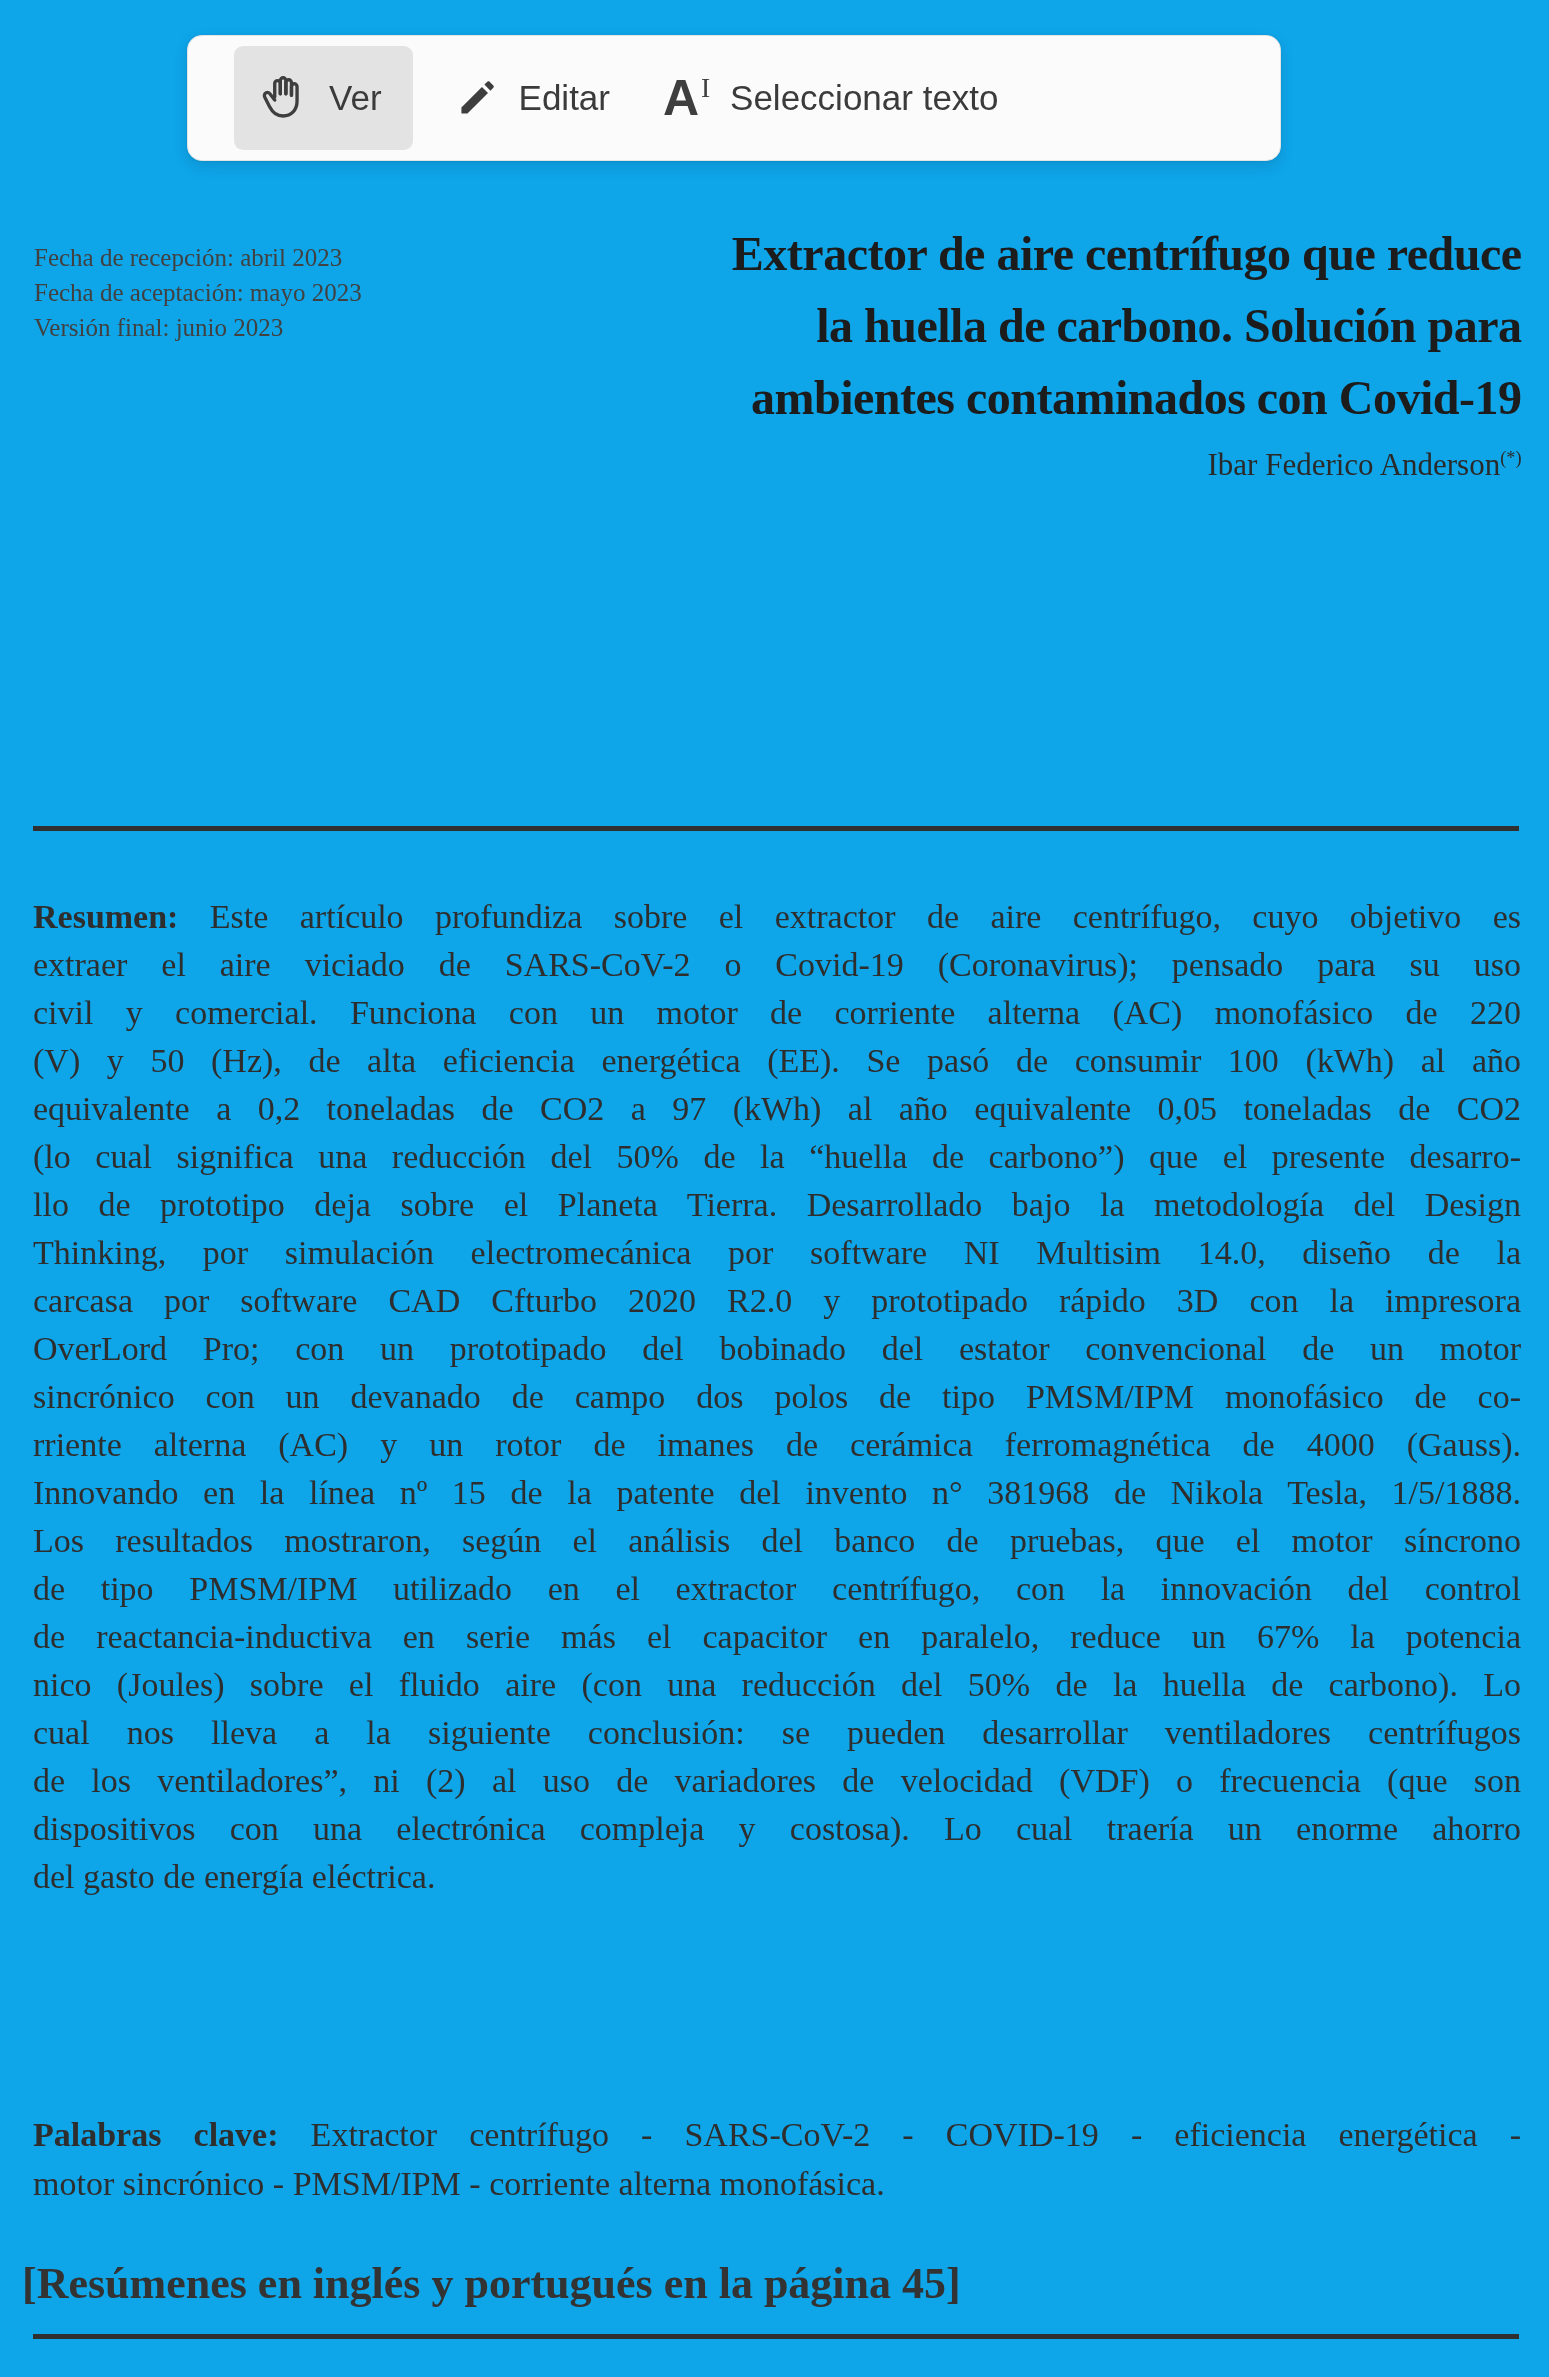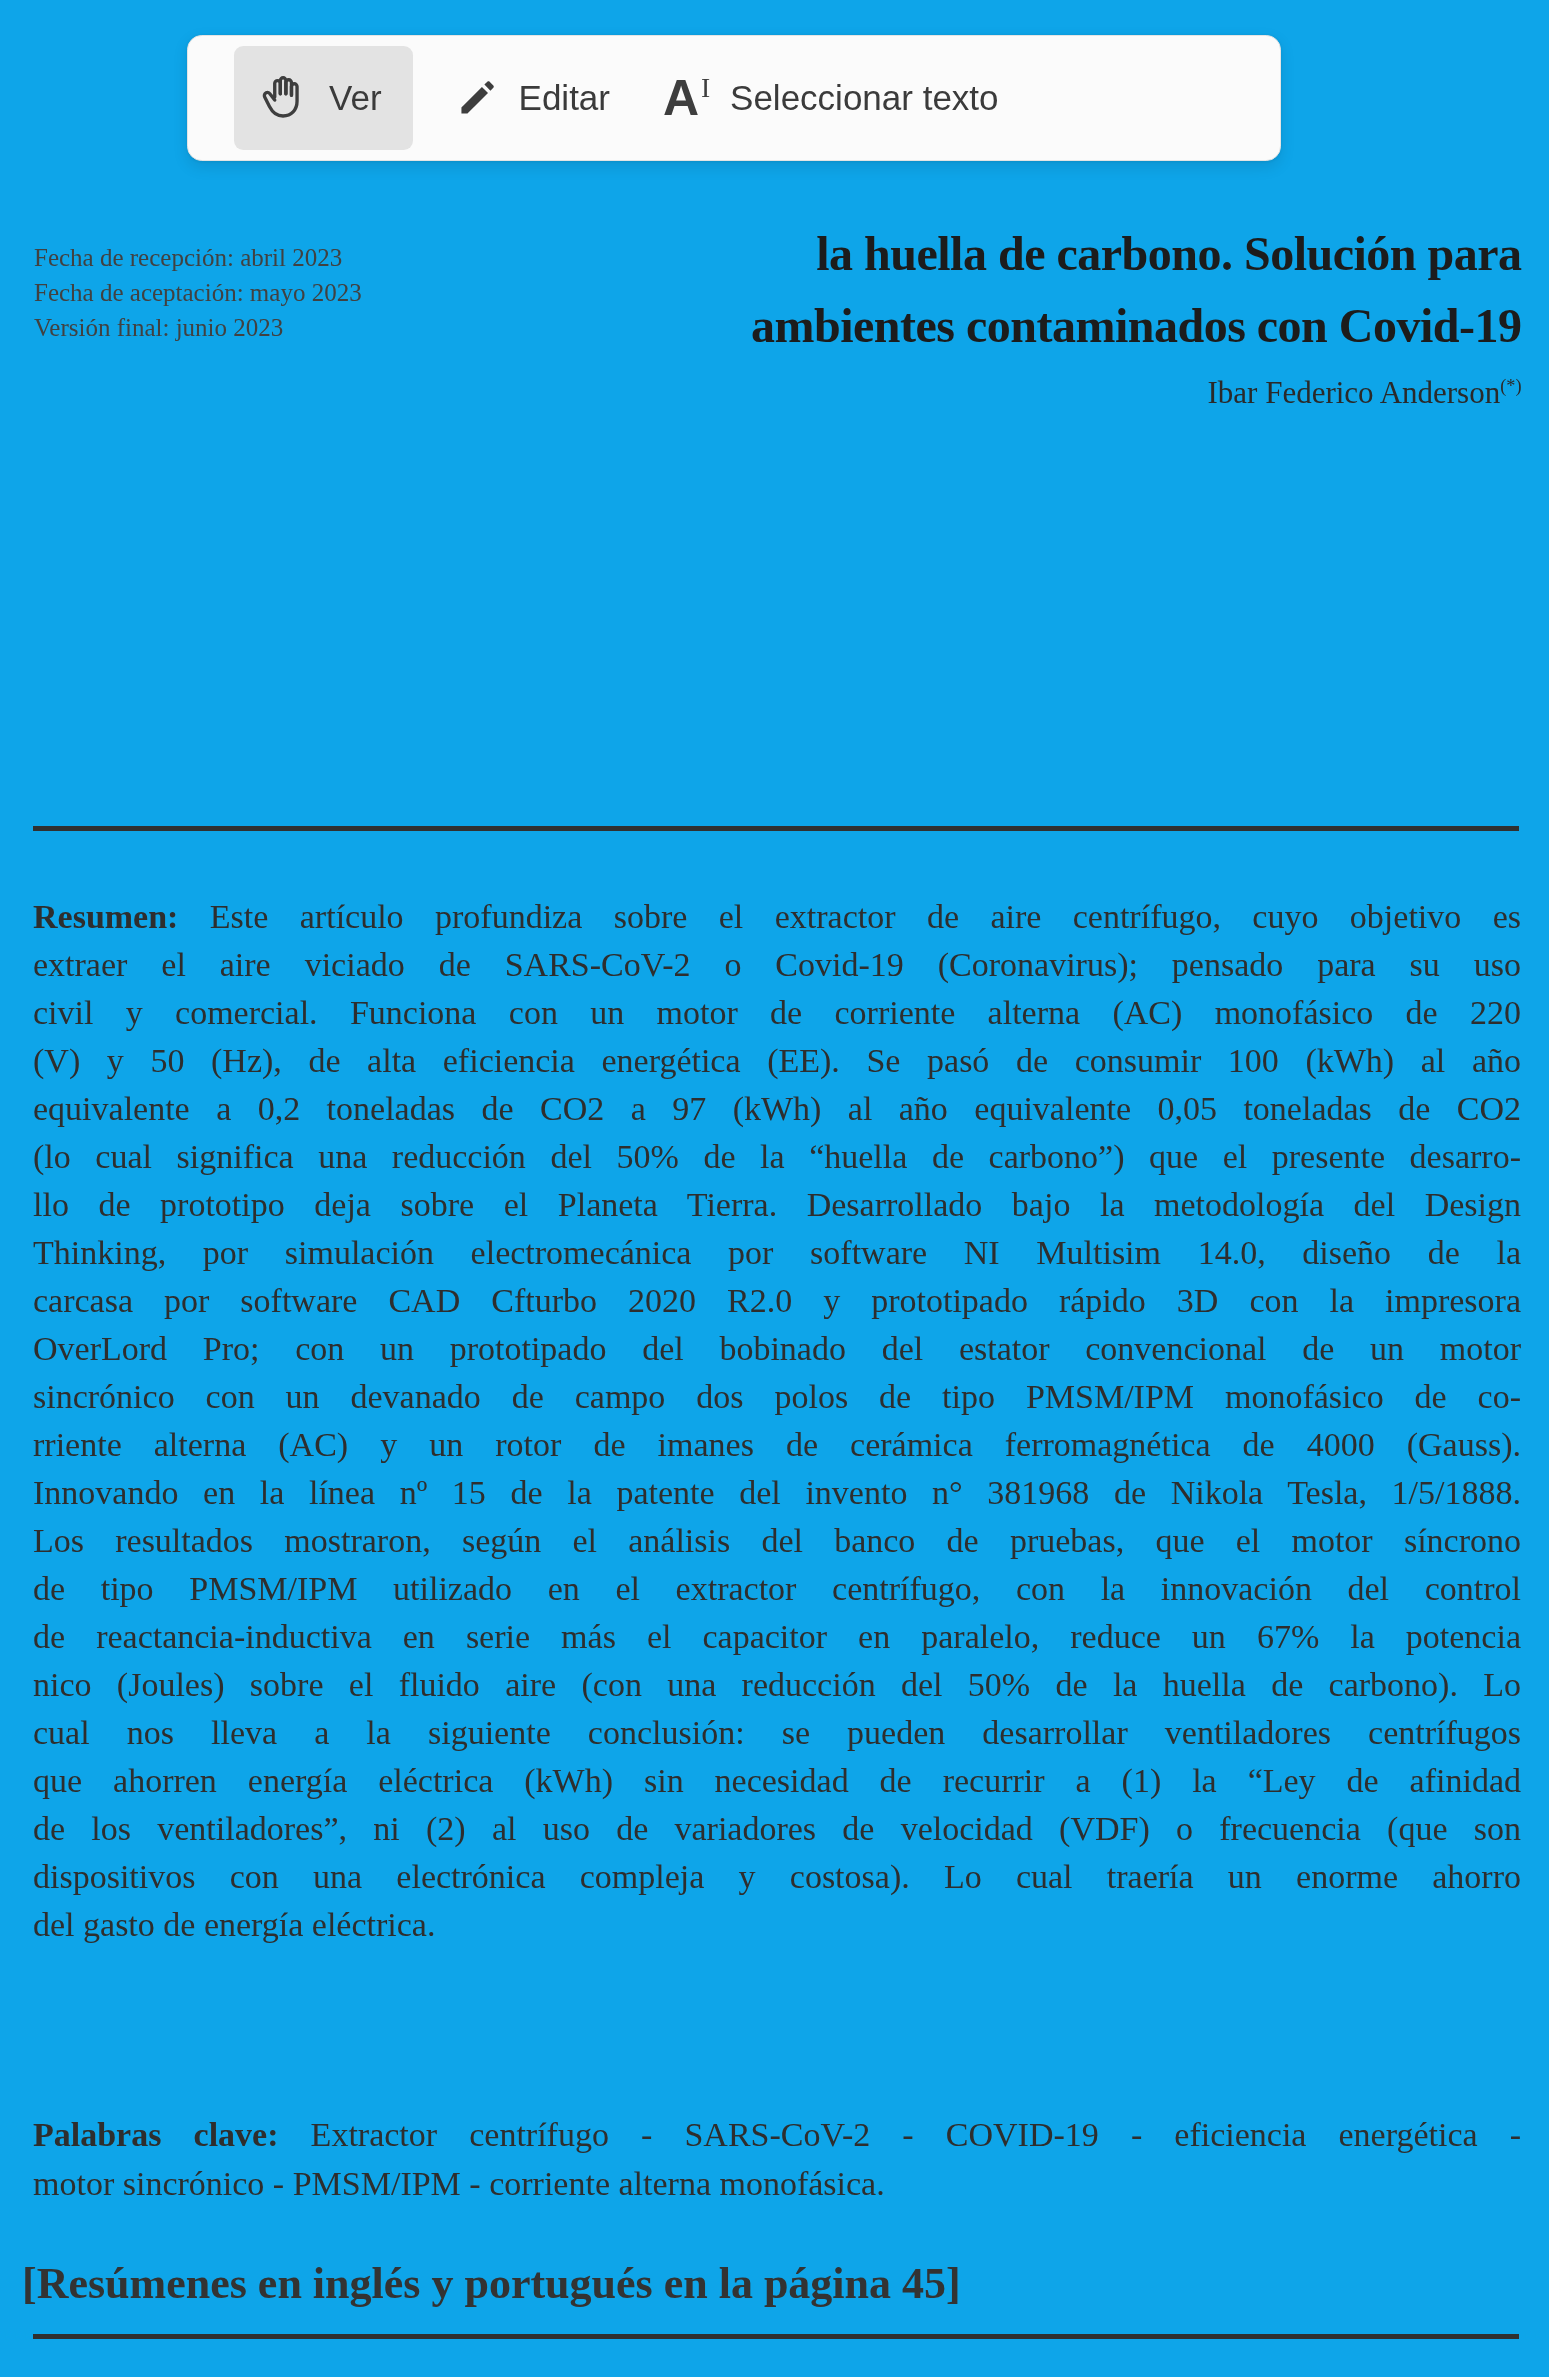--- a/index.html
+++ b/index.html
@@ -176,20 +176,21 @@
   </div>
 
   <div class="meta">
       <div class="meta-line">Fecha de recepción: abril 2023</div>
       <div class="meta-line">Fecha de aceptación: mayo 2023</div>
       <div class="meta-line">Versión final: junio 2023</div>
     </div>
 
   <div class="title-block">
     <h1 style="margin:0; font-size:inherit;">
+        <span class="title-line">Extractor de aire centrífugo que reduce</span>
         <span class="title-line">la huella de carbono. Solución para</span>
         <span class="title-line">ambientes contaminados con Covid-19</span>
       </h1>
     <div class="author">
       <span>Ibar Federico Anderson</span><sup>(*)</sup>
     </div>
   </div>
 
   <hr class="rule rule-top">
 
@@ -208,21 +209,20 @@
         <div class="line just">carcasa por software CAD Cfturbo 2020 R2.0 y prototipado rápido 3D con la impresora</div>
         <div class="line just">OverLord Pro; con un prototipado del bobinado del estator convencional de un motor</div>
         <div class="line just">sincrónico con un devanado de campo dos polos de tipo PMSM/IPM monofásico de co-</div>
         <div class="line just">rriente alterna (AC) y un rotor de imanes de cerámica ferromagnética de 4000 (Gauss).</div>
         <div class="line just">Innovando en la línea nº 15 de la patente del invento n° 381968 de Nikola Tesla, 1/5/1888.</div>
         <div class="line just">Los resultados mostraron, según el análisis del banco de pruebas, que el motor síncrono</div>
         <div class="line just">de tipo PMSM/IPM utilizado en el extractor centrífugo, con la innovación del control</div>
         <div class="line just">de reactancia-inductiva en serie más el capacitor en paralelo, reduce un 67% la potencia</div>
         <div class="line just">nico (Joules) sobre el fluido aire (con una reducción del 50% de la huella de carbono). Lo</div>
         <div class="line just">cual nos lleva a la siguiente conclusión: se pueden desarrollar ventiladores centrífugos</div>
-        <div class="line just">que ahorren energía eléctrica (kWh) sin necesidad de recurrir a (1) la “Ley de afinidad</div>
         <div class="line just">de los ventiladores”, ni (2) al uso de variadores de velocidad (VDF) o frecuencia (que son</div>
         <div class="line just">dispositivos con una electrónica compleja y costosa). Lo cual traería un enorme ahorro</div>
         <div class="line just">del gasto de energía eléctrica.</div>
       </div>
   </div>
 
   <div class="keywords bodytext">
     <div class="line just">
       <b>Palabras clave:</b><span> Extractor centrífugo - SARS-CoV-2 - COVID-19 - eficiencia energética -</span>
     </div>

